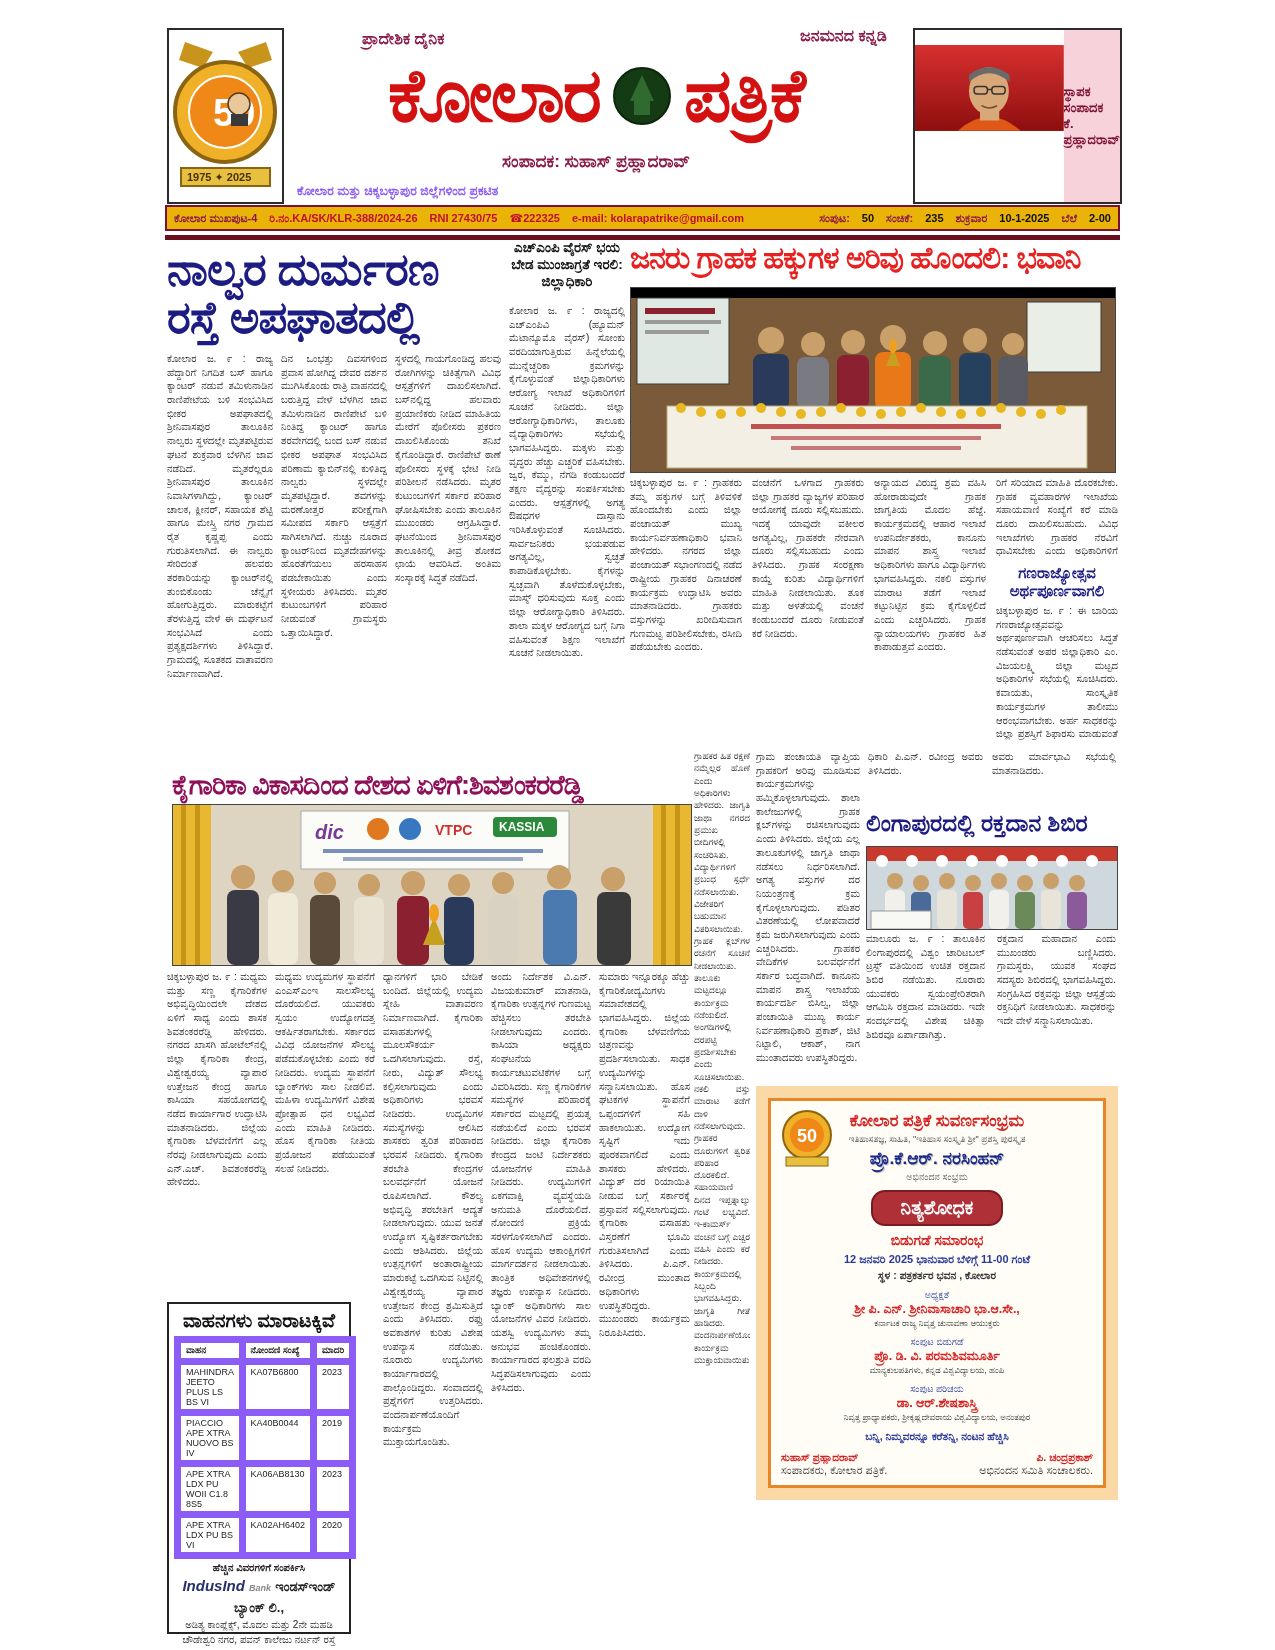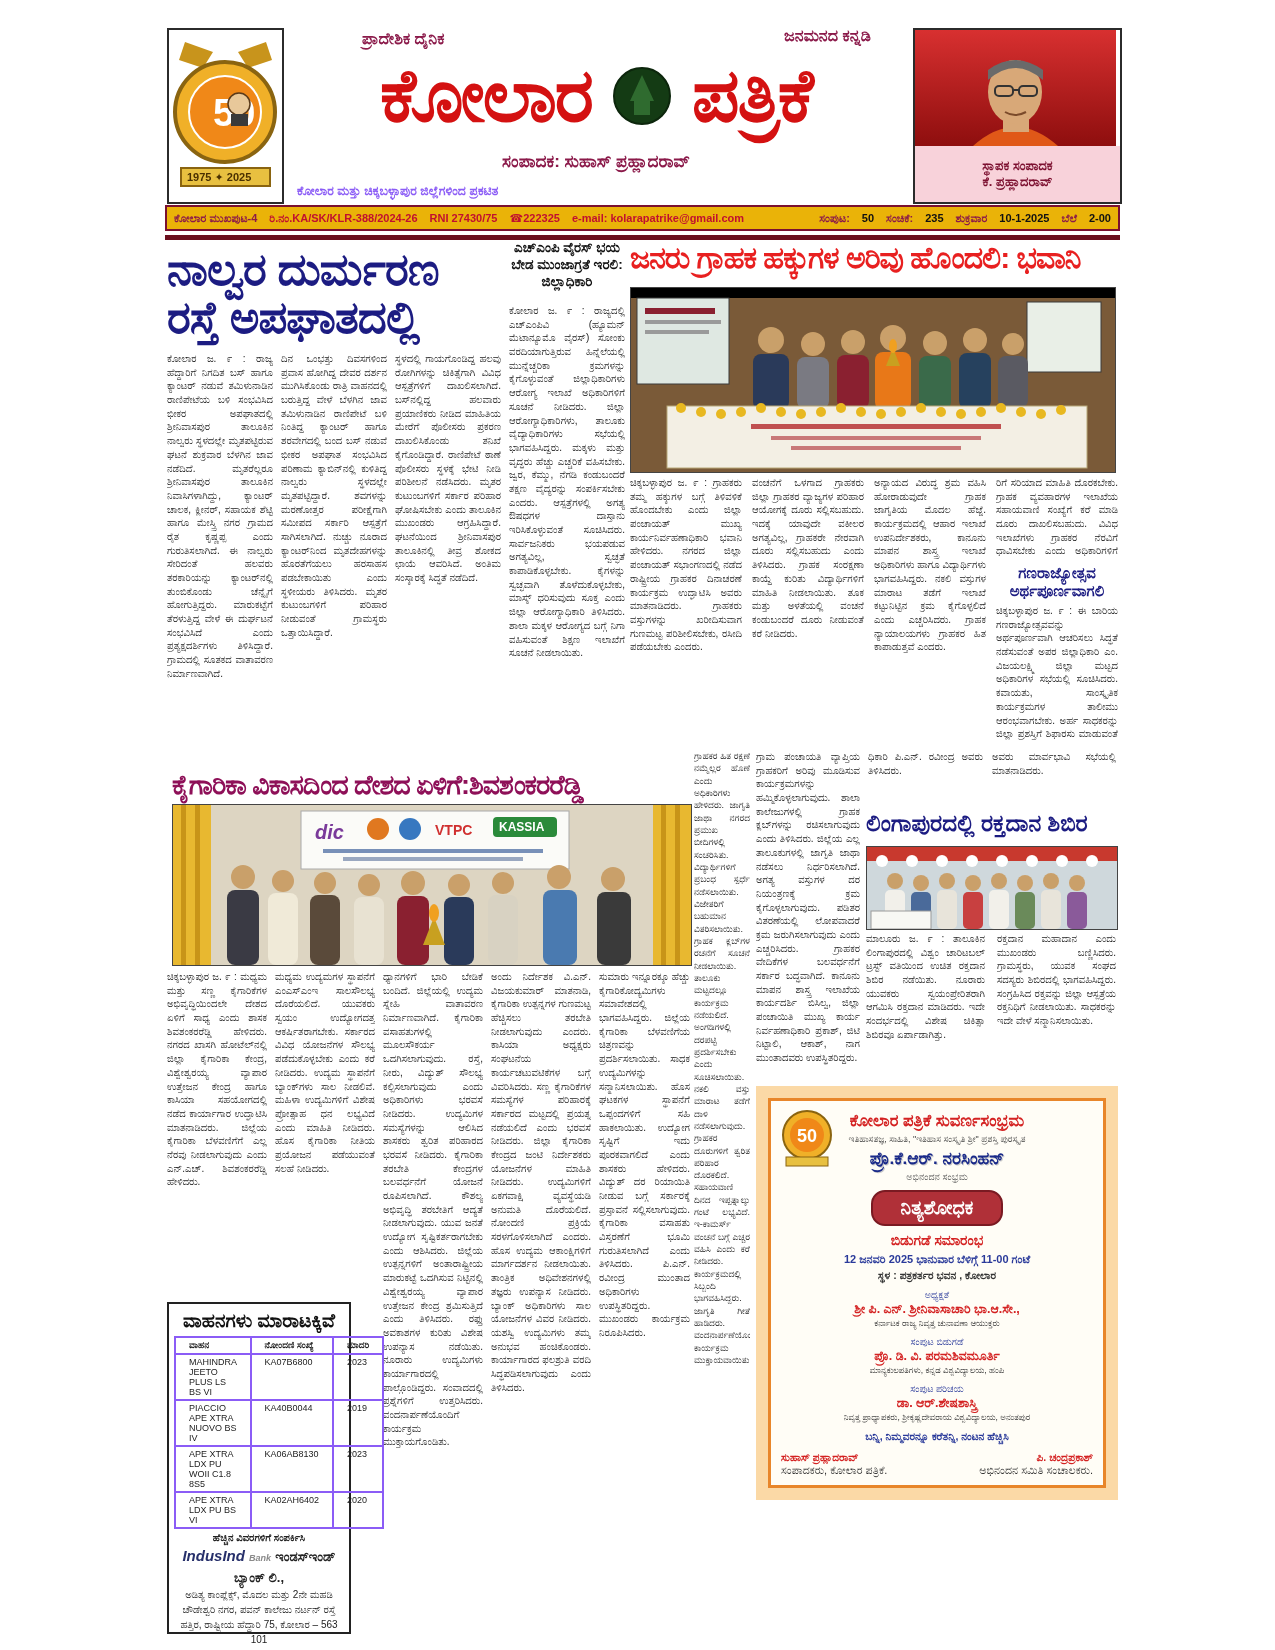--- a/index.html
+++ b/index.html
@@ -4,26 +4,26 @@
 <style>
   html,body{margin:0;padding:0;background:#e9e9e9;}
   .page{position:relative;width:1275px;height:1650px;background:#ffffff;margin:0 auto;
         font-family:"Liberation Sans","DejaVu Sans",sans-serif;color:#1c1c1c;overflow:hidden;}
   .abs{position:absolute;}
   
   .logo-box{left:167px;top:28px;width:113px;height:172px;border:2px solid #2b2b2b;background:#fff;
             display:flex;align-items:center;justify-content:center;}
   .tagline{font-weight:bold;font-size:16px;color:#8b1a4a;}
   .masthead-title{left:285px;top:44px;width:622px;height:104px;display:flex;align-items:center;
-            justify-content:center;gap:21px;font-weight:bold;font-size:74px;color:#d41111;
+            justify-content:center;gap:13px;font-weight:bold;font-size:74px;color:#d41111;
             letter-spacing:-2px;white-space:nowrap;}
   .editor-line{left:285px;top:152px;width:622px;text-align:center;font-weight:bold;font-size:17px;color:#8b1a4a;}
   .publish-line{left:297px;top:184px;width:330px;font-weight:bold;font-size:12.5px;color:#8b5cf6;}
   .founder-box{left:913px;top:28px;width:205px;height:172px;border:2px solid #2b2b2b;background:#fff;
-            display:flex;flex-direction:column;}
+            display:flex;flex-direction:row;}
   .founder-caption{flex:1;background:#f8d2da;display:flex;flex-direction:column;align-items:center;
             justify-content:center;font-weight:bold;color:#7c1030;font-size:13px;line-height:1.25;}
   
   .infobar{left:165px;top:205px;width:955px;height:26px;border:2px solid #7a1030;background:#eab308;
            display:flex;align-items:center;gap:12px;padding:0 7px;box-sizing:border-box;
            font-size:11px;white-space:nowrap;overflow:hidden;}
   .infobar .maroon{color:#8b1a4a;font-weight:bold;}
   .infobar .red{color:#c01030;font-weight:bold;}
   .infobar .black{color:#111;font-weight:bold;}
   .rule{left:165px;top:235px;width:955px;height:5px;background:#6b0f1e;}
@@ -40,21 +40,21 @@
   .hl-republic{font-size:15px;font-weight:bold;color:#1c1c82;text-align:center;line-height:1.2;margin:4px 0;}
   
   .col{position:absolute;font-size:10px;line-height:1.37;text-align:justify;color:#1c1c1c;overflow:hidden;}
   
   .photo{position:absolute;border:1px solid #444;overflow:hidden;background:#888;}
   
   .classified{left:167px;top:1302px;width:184px;height:332px;border:2px solid #222;background:#fff;
            box-sizing:border-box;padding:4px 5px;}
   .veh-title{text-align:center;font-weight:bold;font-size:19px;color:#111;margin:2px 0 4px 0;}
   table.veh{width:100%;border-collapse:collapse;font-size:9px;}
-  table.veh th,table.veh td{border:2px solid #8b5cf6;padding:2px 13px;text-align:left;vertical-align:top;}
+  table.veh th,table.veh td{border:7px solid #8b5cf6;padding:2px 5px;text-align:left;vertical-align:top;}
   table.veh th{font-weight:bold;}
   .indusind{text-align:center;margin-top:1px;font-size:10px;line-height:1.5;}
   .ind-contact{font-weight:bold;font-size:10px;color:#222;}
   .ind-logo{font-weight:bold;font-style:italic;font-size:15px;color:#27306b;}
   .ind-logo small{color:#8a8a8a;font-size:9px;}
   .ind-name{font-weight:bold;font-size:13px;color:#222;}
   .ind-mobile{font-weight:bold;font-size:11.5px;color:#111;}
   
   .goldad{left:756px;top:1086px;width:362px;height:414px;background:#fbd9a6;box-sizing:border-box;padding:12px;}
   .goldad-inner{border:3px solid #e8862a;background:#fffdf6;height:100%;box-sizing:border-box;
@@ -90,21 +90,21 @@
       <circle cx="52" cy="78" r="36" fill="#f08818" stroke="#fff" stroke-width="2"></circle>
       <text x="40" y="92" font-size="38" font-weight="bold" fill="#ffffff">50</text>
       <circle cx="66" cy="70" r="11" fill="#e8c89a" stroke="#5a3a1a" stroke-width="1.5"></circle>
       <rect x="58" y="80" width="17" height="12" fill="#3a3a3a"></rect>
       <rect x="8" y="134" width="89" height="18" fill="#e8c040" stroke="#8a6410" stroke-width="2"></rect>
       <text x="14" y="147" font-size="11" font-weight="bold" fill="#4a3000">1975 ✦ 2025</text>
     </svg>
   </div>
 
   <div class="abs tagline" style="left:362px;top:30px;">ಪ್ರಾದೇಶಿಕ ದೈನಿಕ</div>
-  <div class="abs tagline" style="left:784px;top:27px;">ಜನಮನದ ಕನ್ನಡಿ</div>
+  <div class="abs tagline" style="left:800px;top:27px;">ಜನಮನದ ಕನ್ನಡಿ</div>
 
   <div class="abs masthead-title">
     <span>ಕೋಲಾರ</span>
     <svg width="58" height="58" viewBox="0 0 58 58">
       <circle cx="29" cy="29" r="28" fill="#143b14"></circle>
       <polygon points="29,8 41,34 17,34" fill="#2f6b2f"></polygon>
       <rect x="21" y="34" width="16" height="14" fill="#2f6b2f"></rect>
       <circle cx="29" cy="29" r="28" fill="none" stroke="#0c260c" stroke-width="2"></circle>
     </svg>
     <span>ಪತ್ರಿಕೆ</span>

